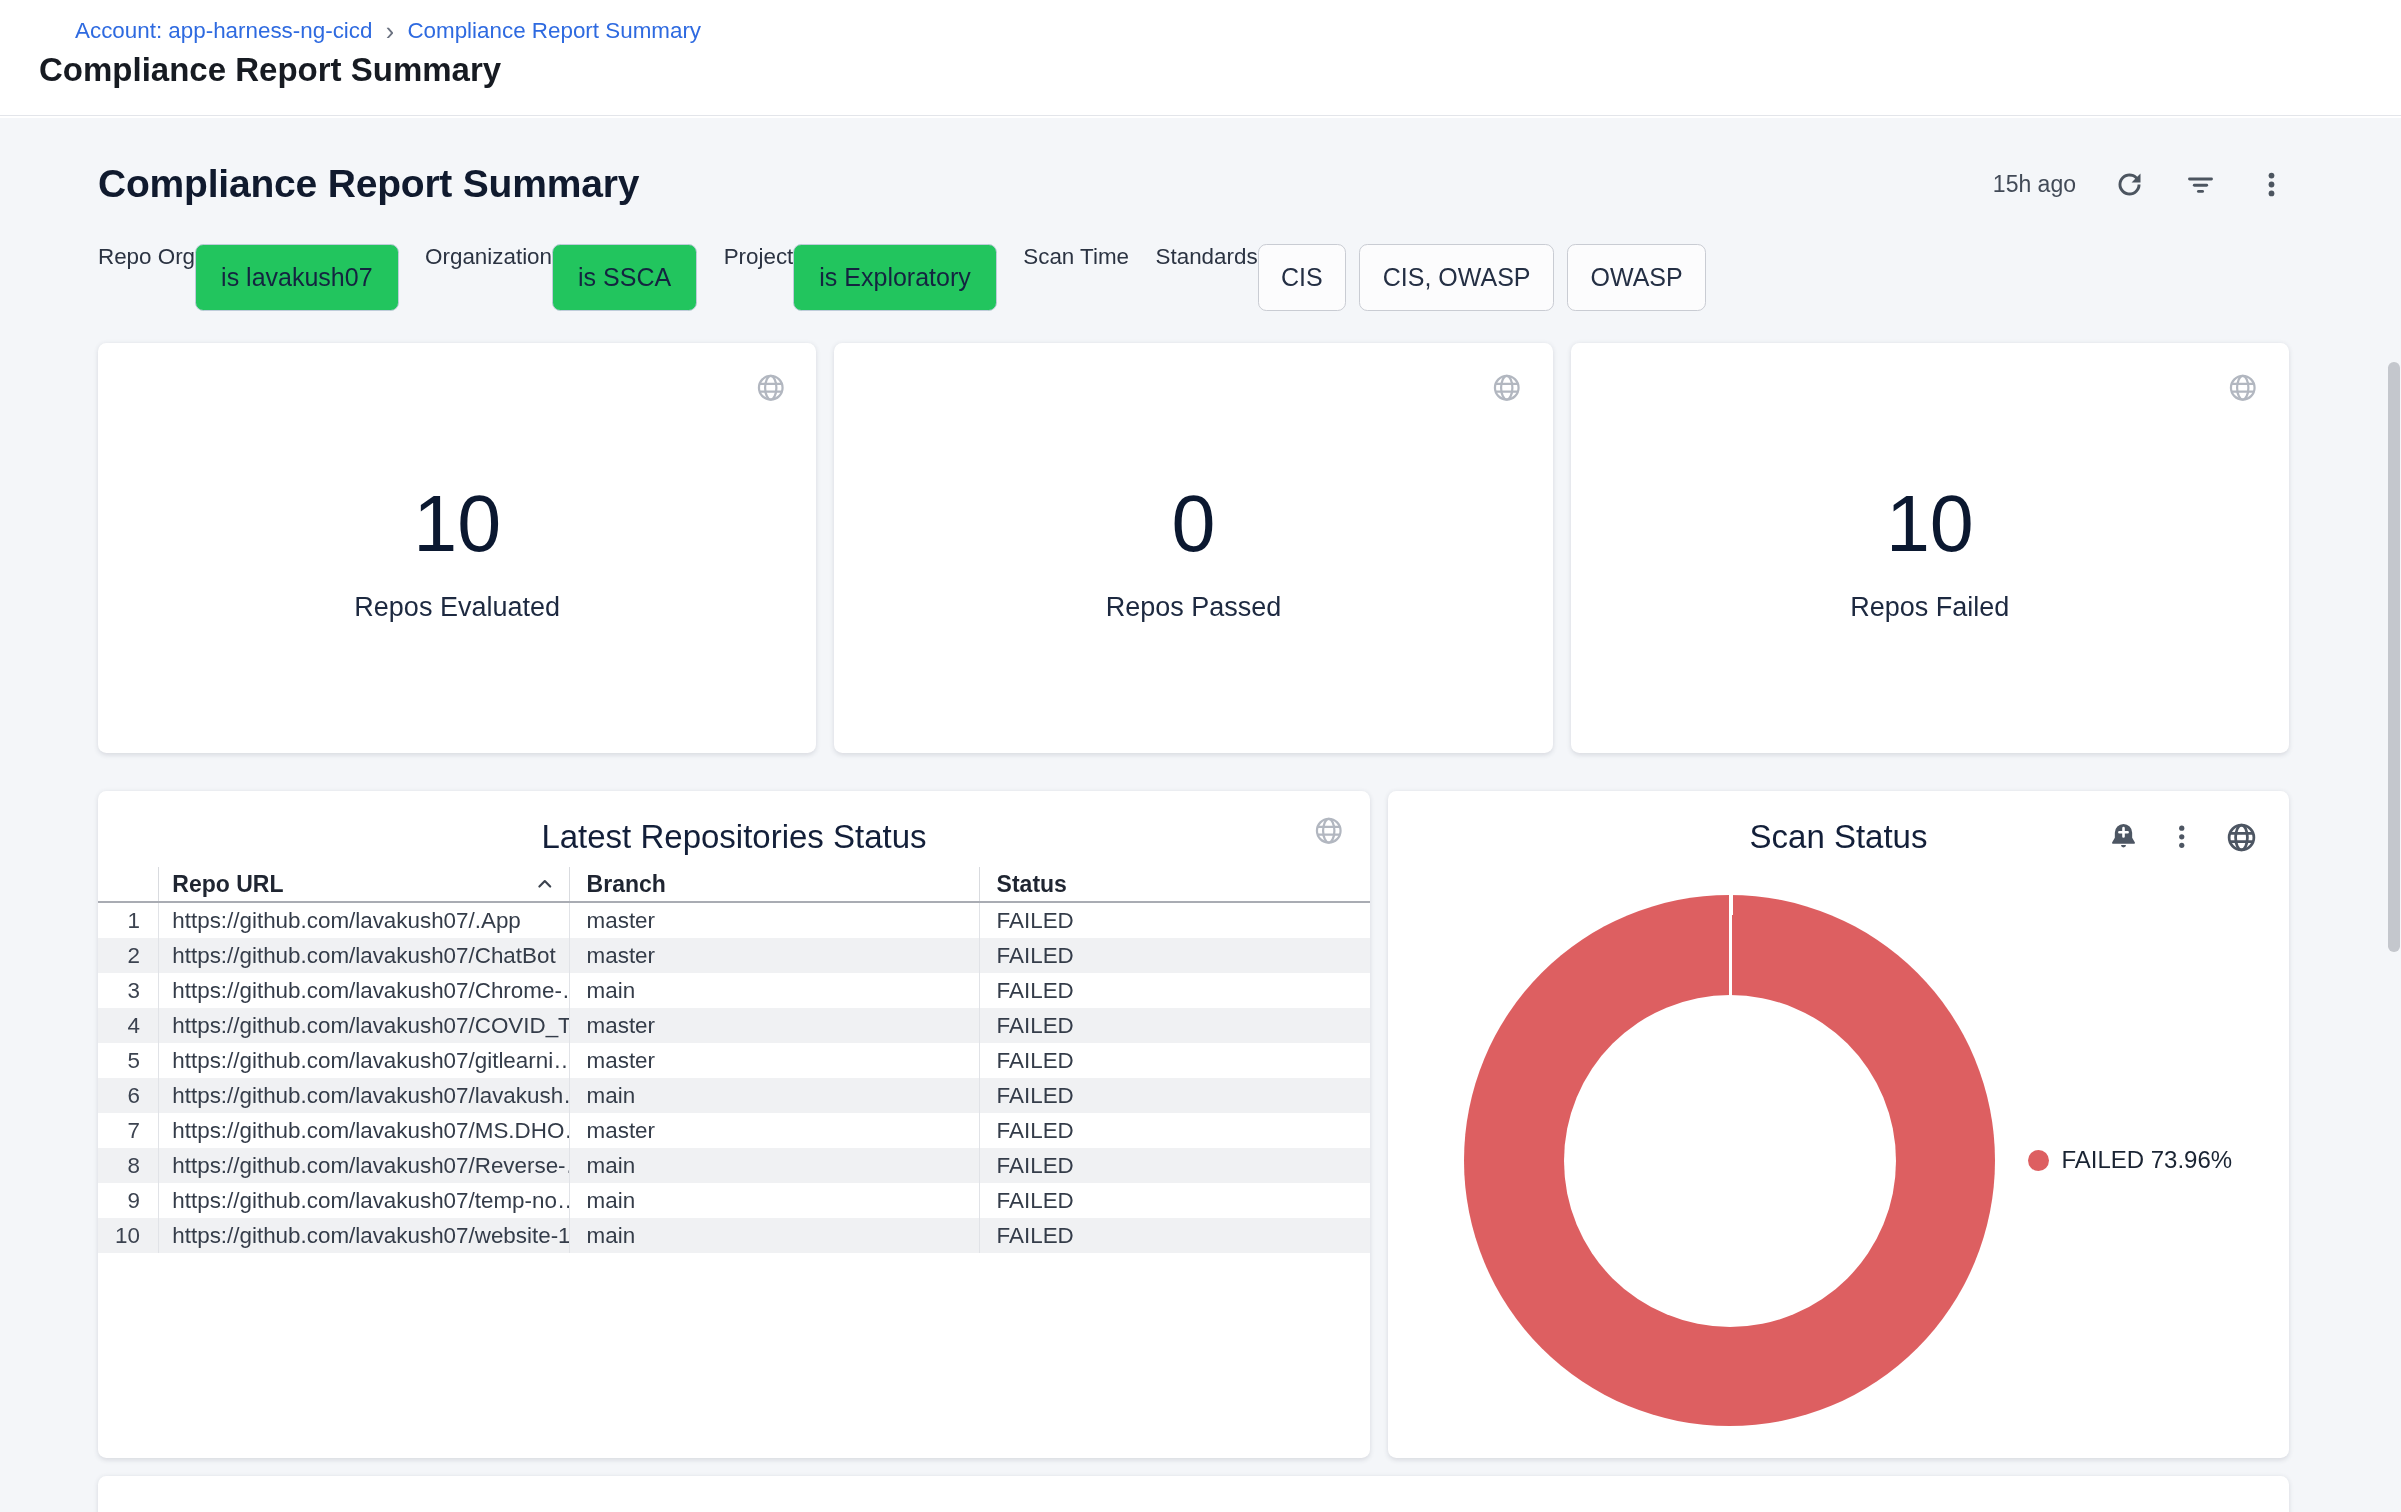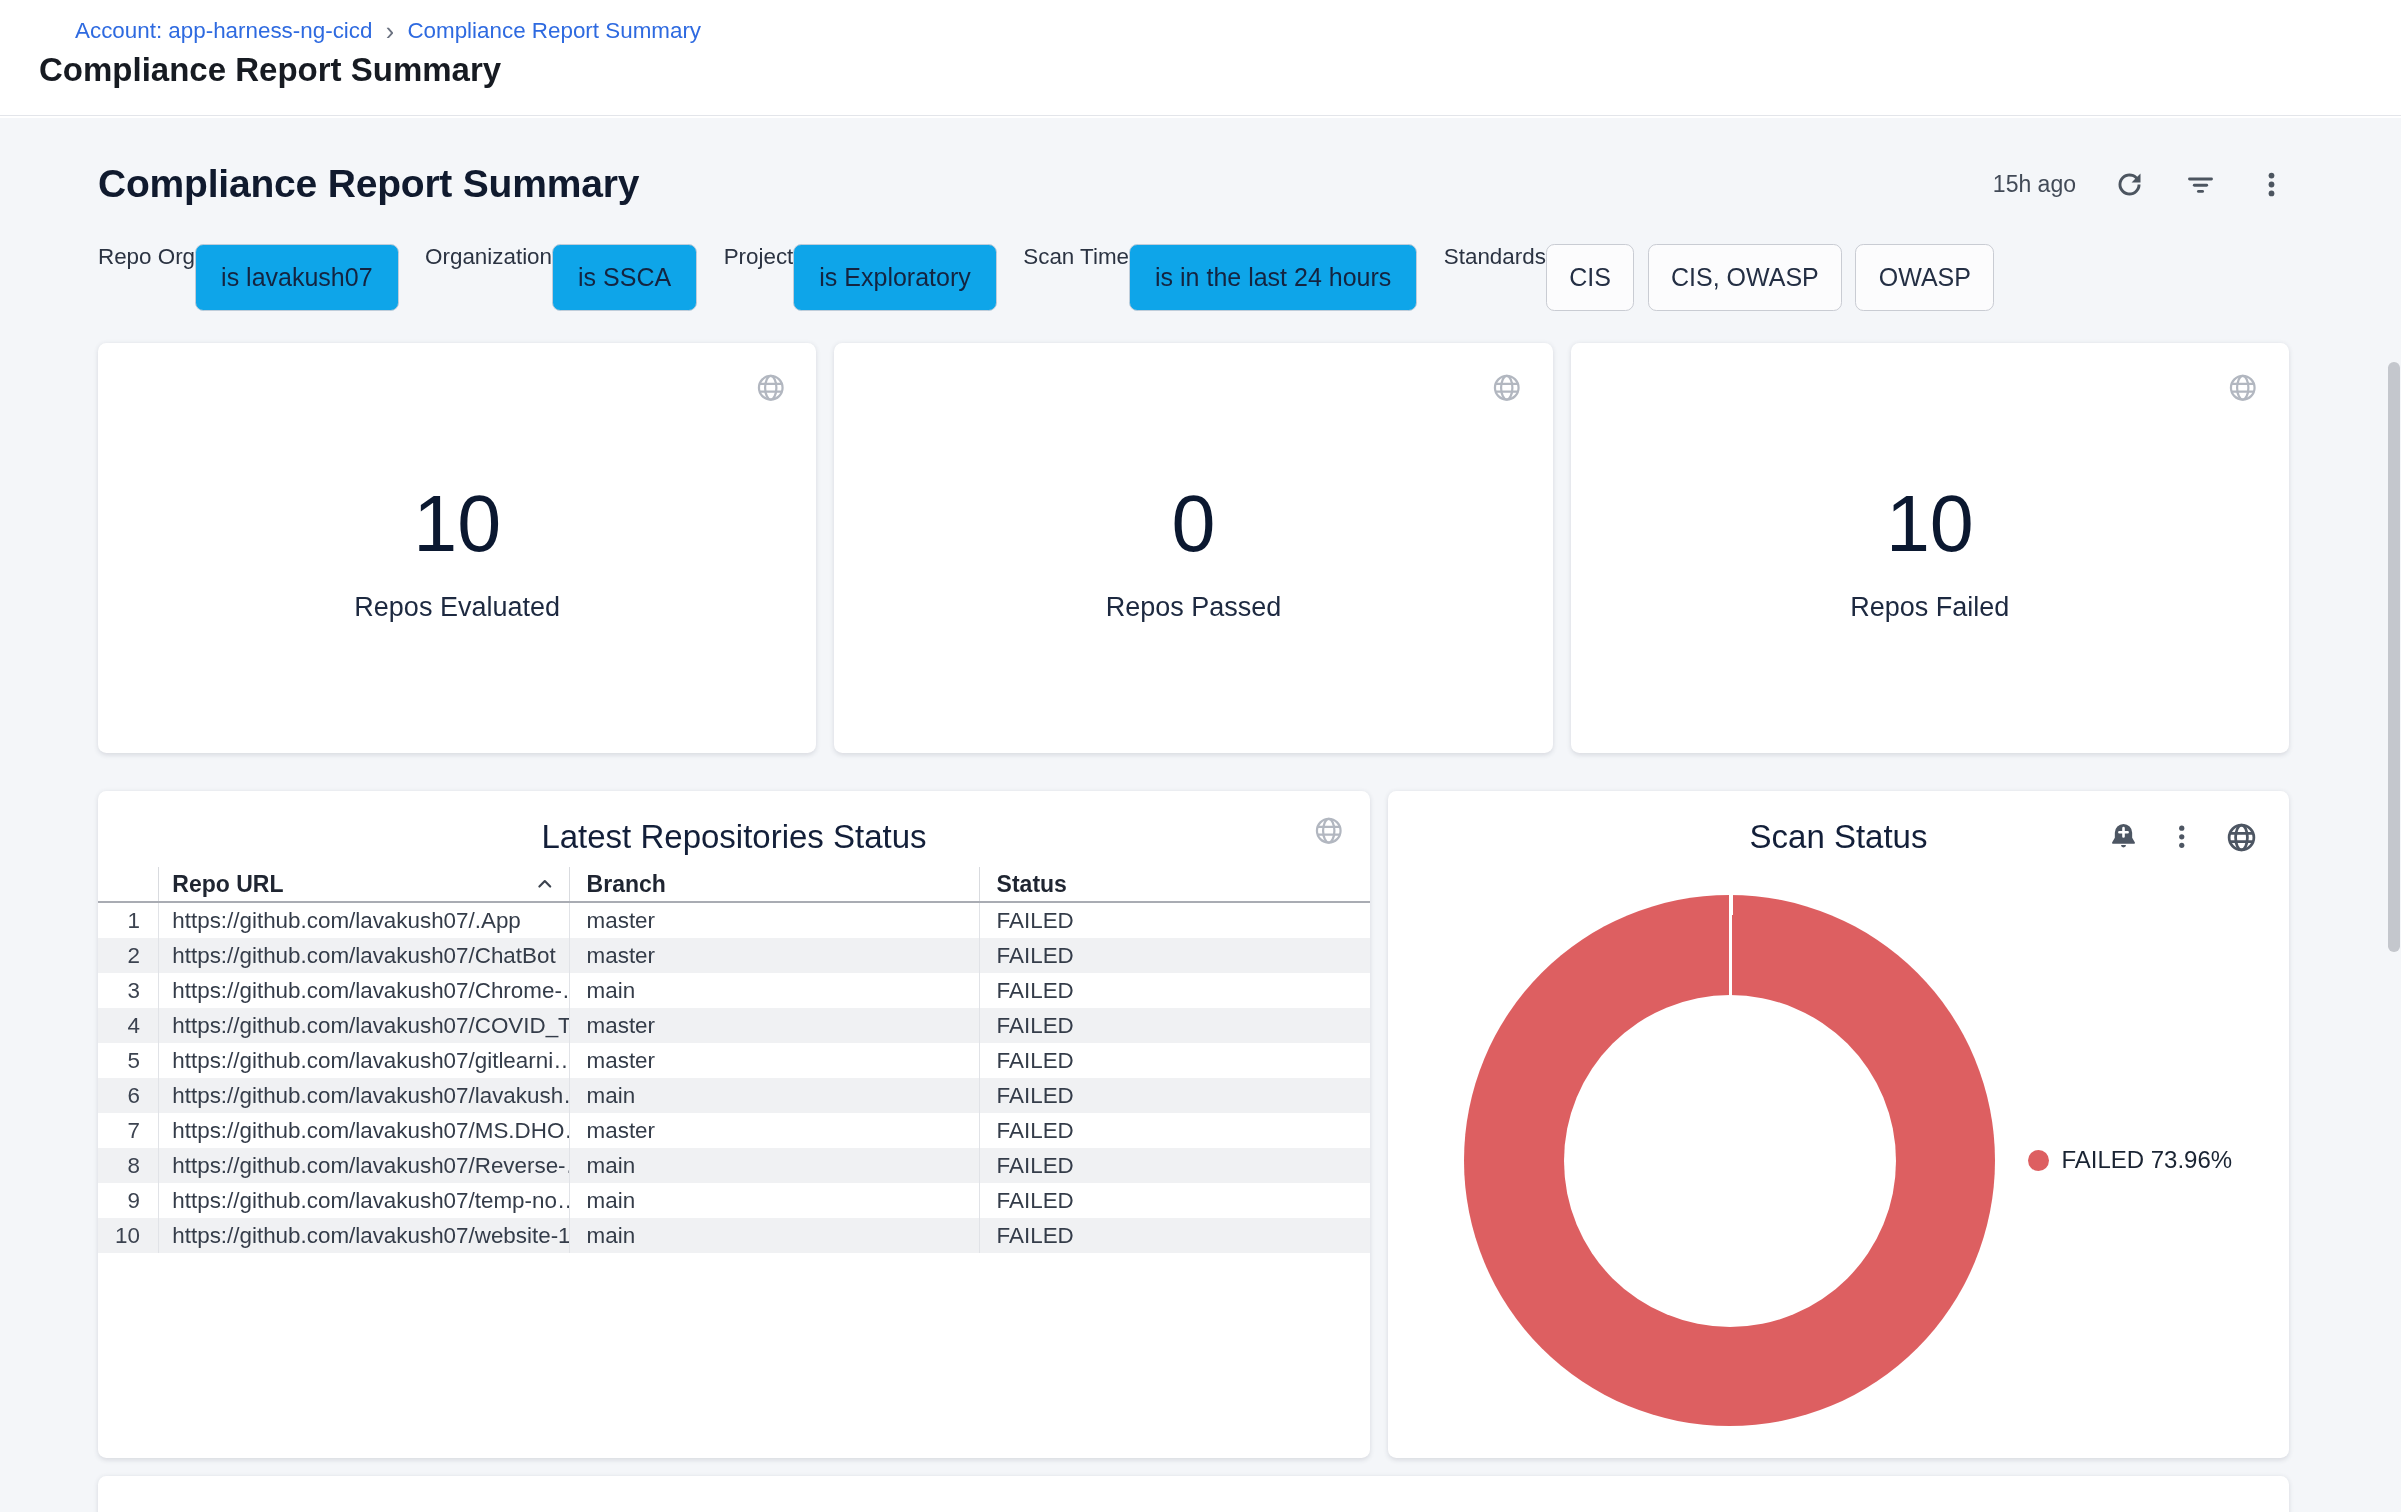--- a/index.html
+++ b/index.html
@@ -30,21 +30,21 @@
   .dash-controls { display:flex; align-items:center; gap:35px; }
   .updated { font-size:23px; color:#424a57; }
   .icon-btn { width:36px; height:36px; display:flex; align-items:center; justify-content:center; cursor:pointer; }
 
   
   .filters-row { margin-top:35px; display:flex; gap:26.5px; }
   .filter-group { display:flex; flex-direction:row; }
   .filter-label { font-size:22.4px; color:#2b3342; margin-bottom:19px; }
   .chips { display:flex; gap:13.3px; }
   .chip { height:67px; line-height:64px; border-radius:8.3px; font-size:25px; padding:0 25px; cursor:pointer; white-space:nowrap; }
-  .chip-filled  { background:#0ea5e9; border:1.7px solid #bfcdda; color:#142440; }
+  .chip-filled  { background:#22c55e; border:1.7px solid #bfcdda; color:#142440; }
   .chip-outline { background:#fcfcfd; border:1.7px solid #c9ccd3; color:#242f44; padding:0 22.4px; }
 
   
   .stats-row { margin-top:32px; display:flex; gap:18px; }
   .stat-card { flex:1; height:410px; background:#fff; border-radius:8.3px; position:relative;
                box-shadow:0 1.7px 5px rgba(40,50,70,.14); }
   .stat-value { position:absolute; top:141px; left:0; width:100%; text-align:center;
                 font-size:79px; line-height:79px; font-weight:500; color:#0b1830; }
   .stat-label { position:absolute; top:249px; left:0; width:100%; text-align:center;
                 font-size:27px; color:#1d2940; }
@@ -143,21 +143,20 @@
       <div class="filter-group">
         <span class="filter-label">Organization</span>
         <span class="chip chip-filled">is SSCA</span>
       </div>
       <div class="filter-group">
         <span class="filter-label">Project</span>
         <span class="chip chip-filled">is Exploratory</span>
       </div>
       <div class="filter-group">
         <span class="filter-label">Scan Time</span>
-        <span class="chip chip-filled">is in the last 24 hours</span>
       </div>
       <div class="filter-group">
         <span class="filter-label">Standards</span>
         <span class="chips">
           <span class="chip chip-outline">CIS</span>
           <span class="chip chip-outline">CIS, OWASP</span>
           <span class="chip chip-outline">OWASP</span>
         </span>
       </div>
     </div>

